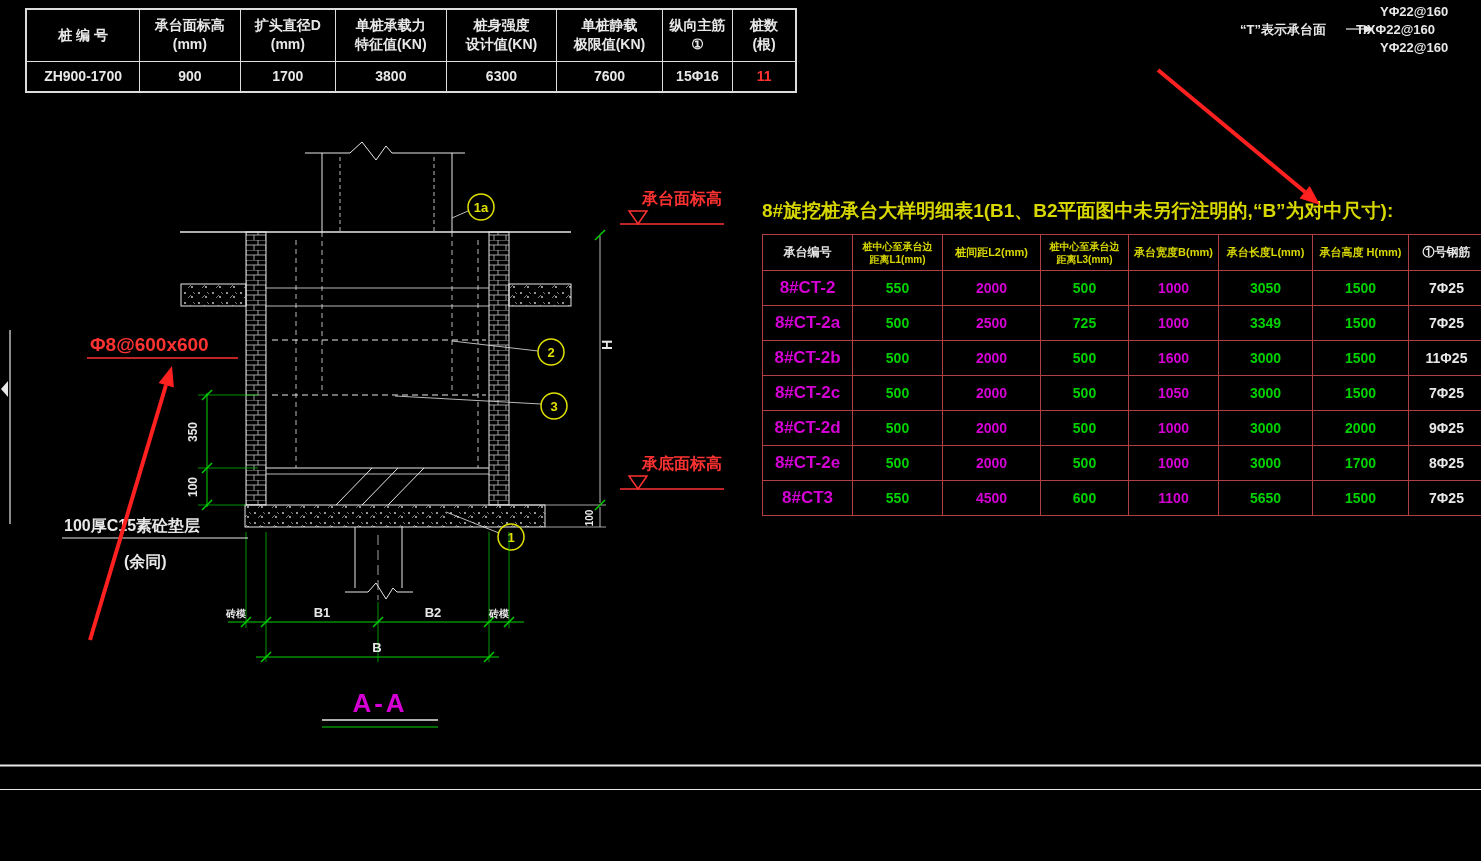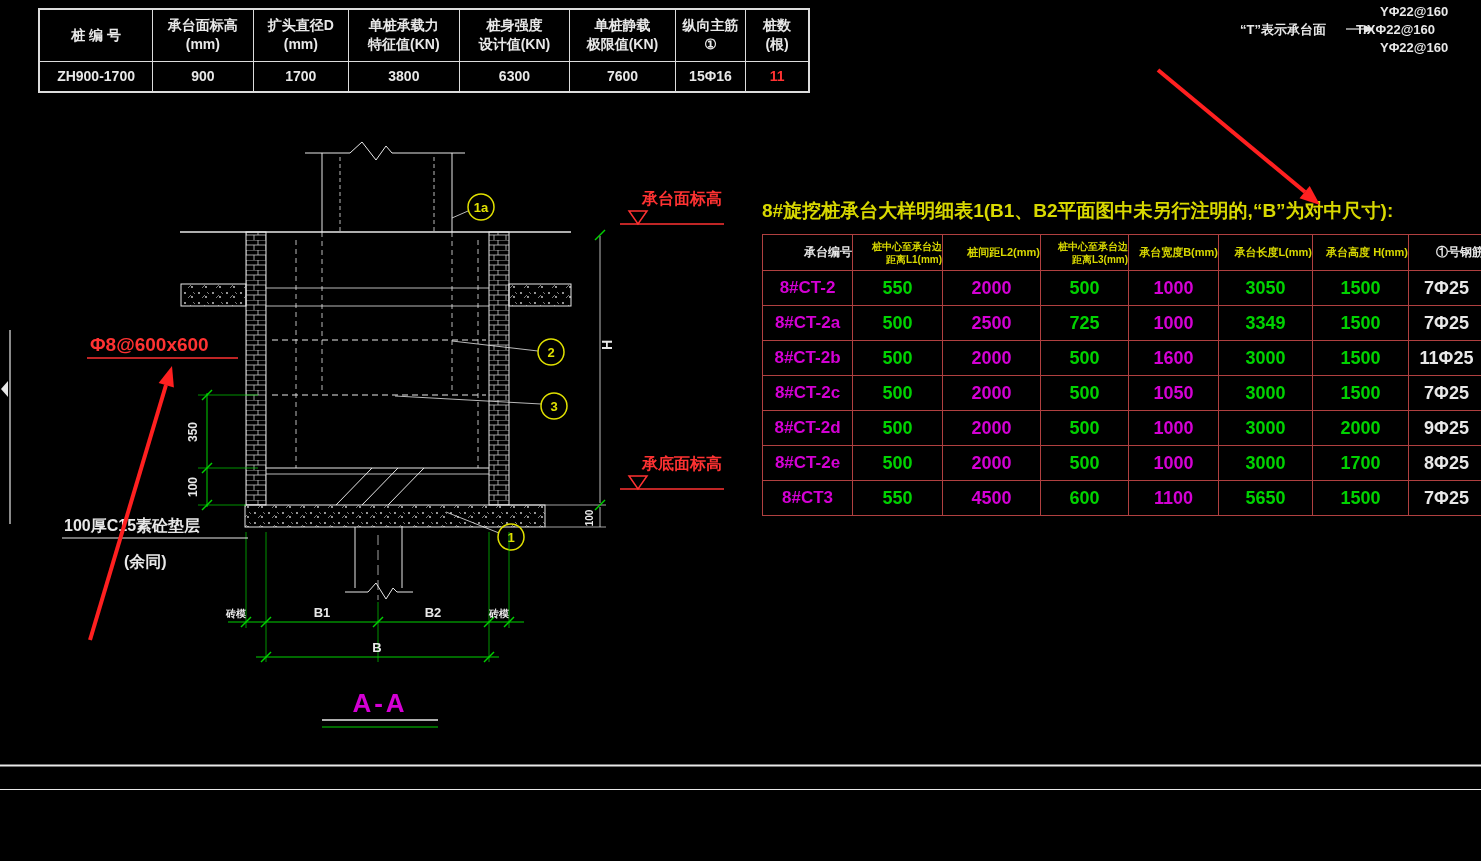--- a/index.html
+++ b/index.html
@@ -2,40 +2,40 @@
 <html><head>
 <meta charset="utf-8">
 <style>
   * { margin:0; padding:0; box-sizing:border-box; }
   html,body { width:1481px; height:861px; background:#000; overflow:hidden;
               font-family:"Liberation Sans", sans-serif; }
   .stage { position:relative; width:1481px; height:861px; background:#000; }
 
   
   table { border-collapse:collapse; table-layout:fixed; }
-  .pile-table { position:absolute; left:38px; top:8px; width:772px; color:#e8e8e8;
+  .pile-table { position:absolute; left:25px; top:8px; width:772px; color:#e8e8e8;
                 border:2px solid #dcdcdc; }
   .pile-table th, .pile-table td { border:1px solid #dcdcdc; text-align:center;
                 vertical-align:middle; font-weight:bold; padding:0; overflow:hidden; }
   .pile-table th { height:52px; font-size:14px; line-height:1.35; }
   .pile-table td { height:31px; font-size:14px; }
   .pile-table th span { display:block; }
   .pile-table td.red { color:#ff3232; }
 
   
   .cap-title { position:absolute; left:762px; top:198px; color:#d8d800;
                font-size:19px; font-weight:bold; white-space:nowrap; }
   .cap-table { position:absolute; left:762px; top:234px; width:722px; color:#e8e8e8;
                border:1px solid #b04040; }
   .cap-table th, .cap-table td { border:1px solid #b04040; text-align:center;
                vertical-align:middle; padding:0; overflow:hidden; }
-  .cap-table th { height:36px; font-size:11px; line-height:1.3; color:#d8d800; font-weight:bold;text-align:right; }
+  .cap-table th { height:36px; font-size:11px; line-height:1.3; color:#d8d800; font-weight:bold; }
   .cap-table th.small { font-size:10px;margin-left:45px; }
   .cap-table th.white { color:#e8e8e8; font-size:12px; }
-  .cap-table td { height:35px; font-size:18px; font-weight:bold; }
+  .cap-table td { height:35px; font-size:14px; font-weight:bold; }
   .cap-table td.name { font-size:17px; }
   .cap-table td.m { color:#d400d4; }
   .cap-table td.g { color:#00d200; }
   .cap-table td.w { color:#e8e8e8; }
 
   svg.overlay { position:absolute; left:0; top:0; width:1481px; height:861px; }
   svg text { font-family:"Liberation Sans", sans-serif; font-weight:bold; }
 </style>
 </head>
 <body>

